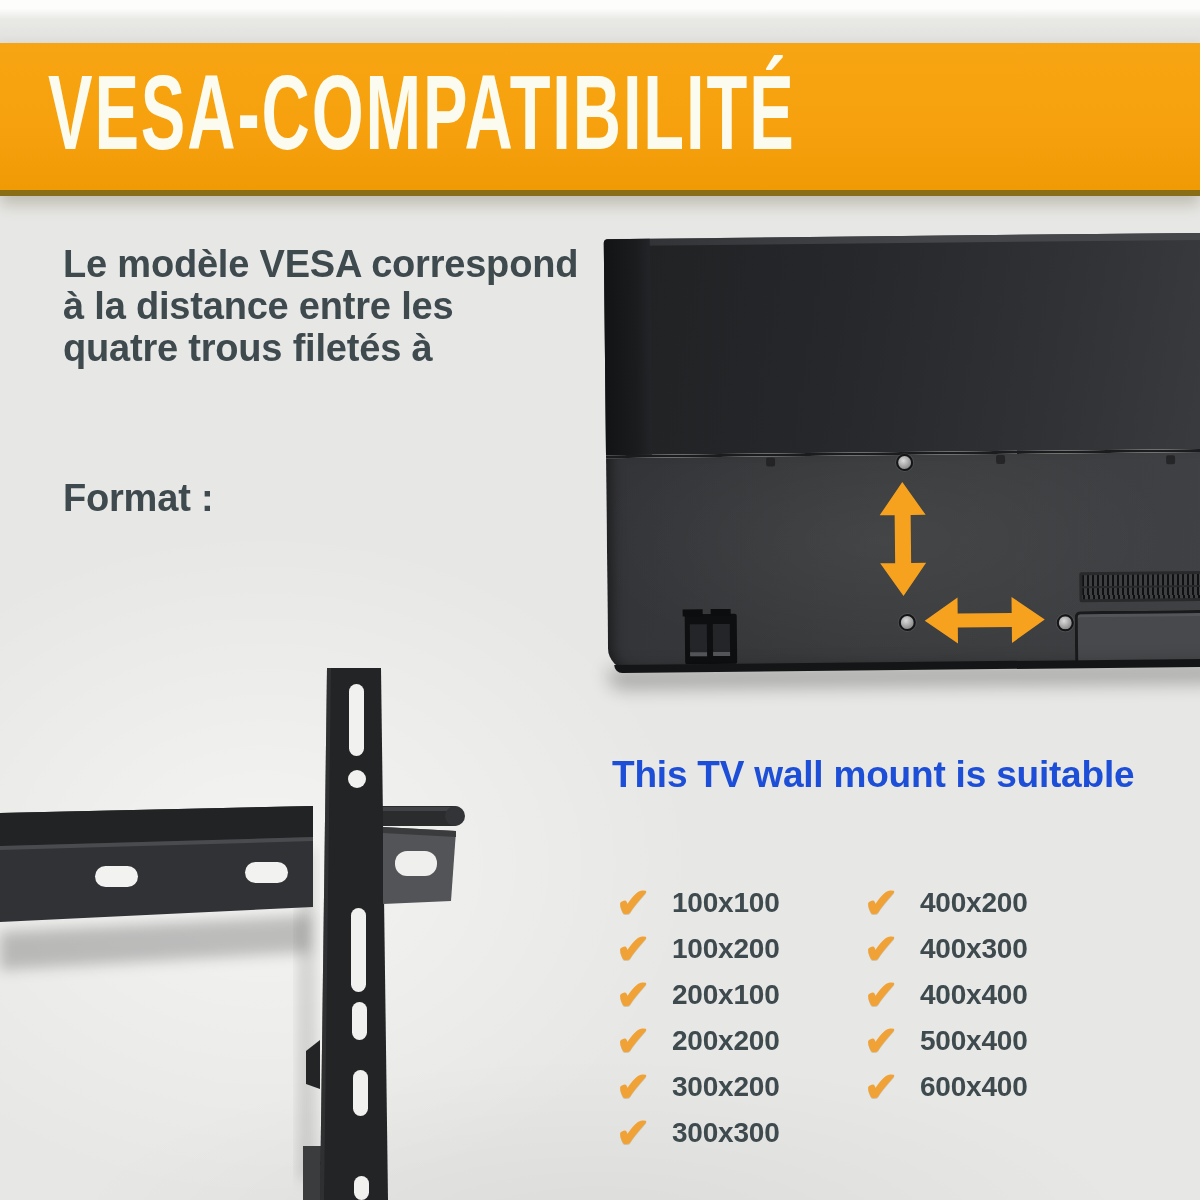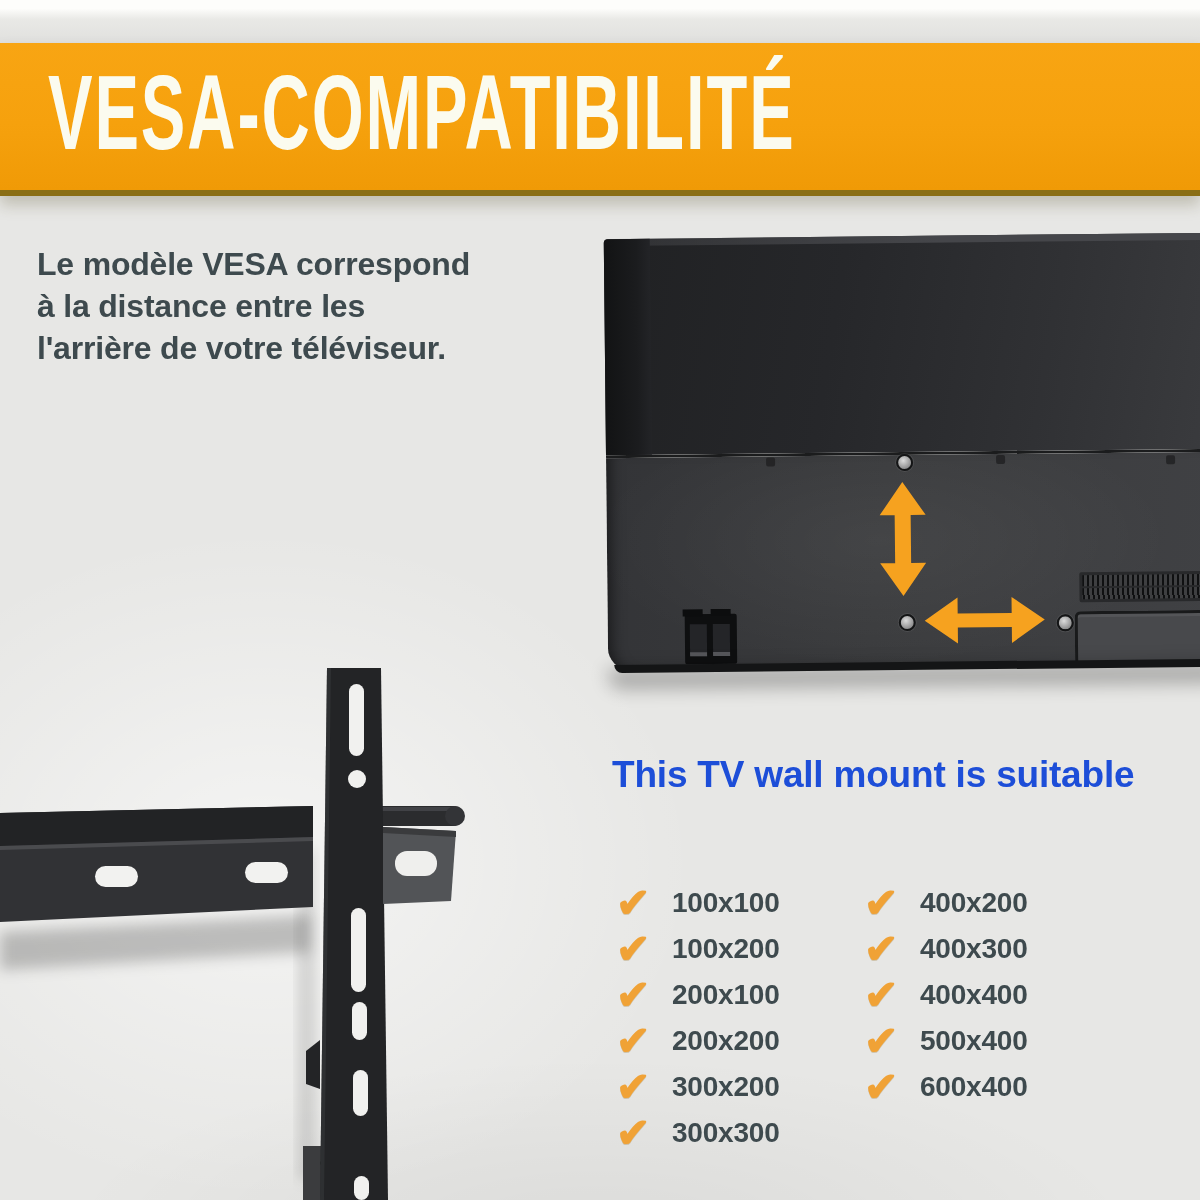--- a/index.html
+++ b/index.html
@@ -30,22 +30,22 @@
   .banner-title{
     position:absolute;left:48px;top:50%;
     transform:translateY(-54%) scaleX(.63);
     transform-origin:left center;
     font-size:106px;font-weight:700;letter-spacing:3px;
     color:#fbfbef;white-space:nowrap;
   }
 
   
   .intro,.format{
-    position:absolute;left:37px;color:#3e4a4e;font-weight:700;
-    font-size:32px;line-height:42px;letter-spacing:-.2px;
+    position:absolute;left:63px;color:#3e4a4e;font-weight:700;
+    font-size:38px;line-height:42px;letter-spacing:-.2px;
   }
   .intro{top:243px;}
   .format{top:477px;}
 
   
   .tv{
     position:absolute;left:606px;top:230px;width:606px;height:446px;
     transform:rotate(-.6deg);transform-origin:50% 50%;
   }
   .tv-upper{
@@ -135,23 +135,24 @@
 
 <div class="top-strip"></div>
 
 <div class="banner">
   <div class="banner-title">VESA-COMPATIBILITÉ</div>
 </div>
 
 <div class="intro">
   <div>Le modèle VESA correspond</div>
   <div>à la distance entre les</div>
-  <div>l'arrière de votre téléviseur.</div>
+  <div>quatre trous filetés à</div>
 </div>
 <div class="format">
+  <div>Format :</div>
 </div>
 
 <div class="tv">
   <div class="tv-upper"></div>
   <div class="tv-side"></div>
   <div class="tv-panel"></div>
 
   <div class="screw" style="left:160px;top:226px;"></div>
   <div class="screw" style="left:390px;top:226px;"></div>
   <div class="screw" style="left:560px;top:228px;"></div>

